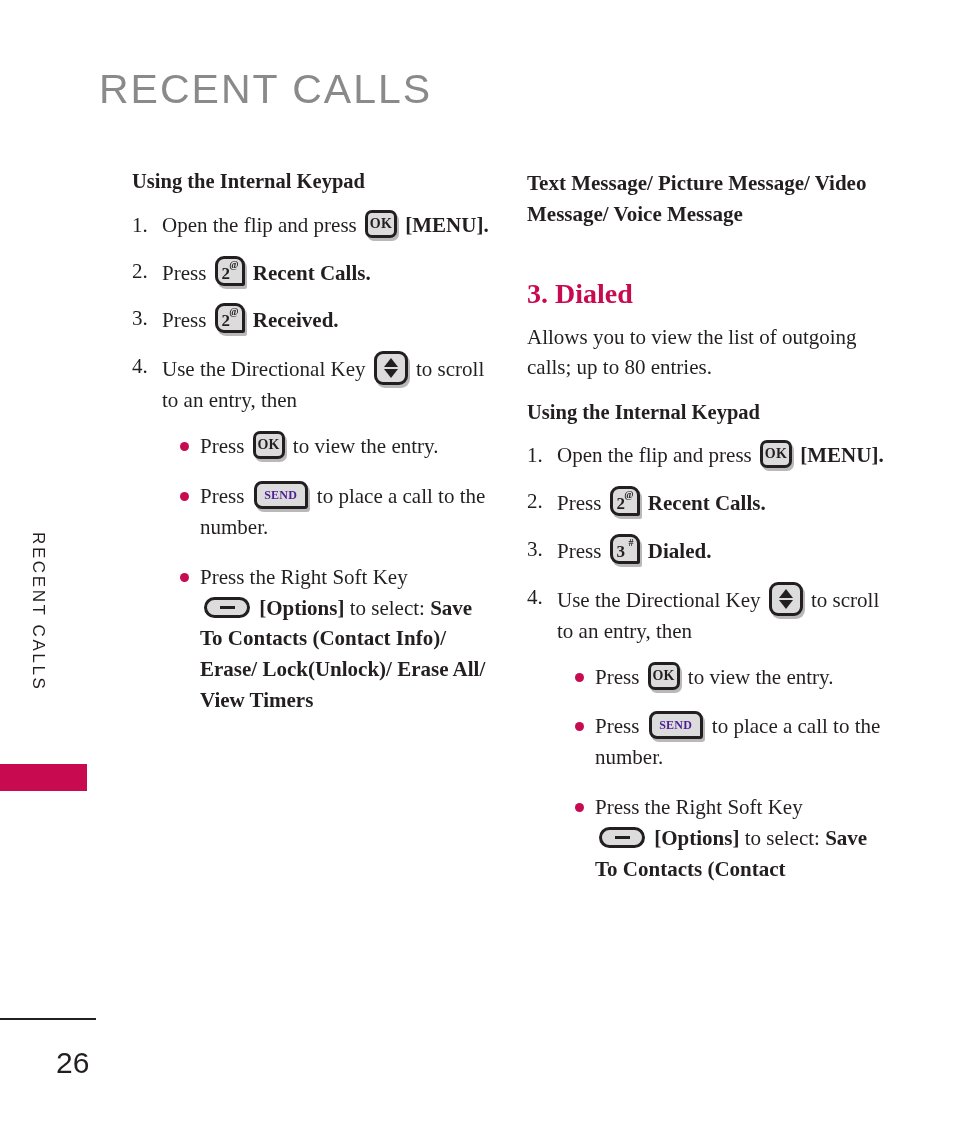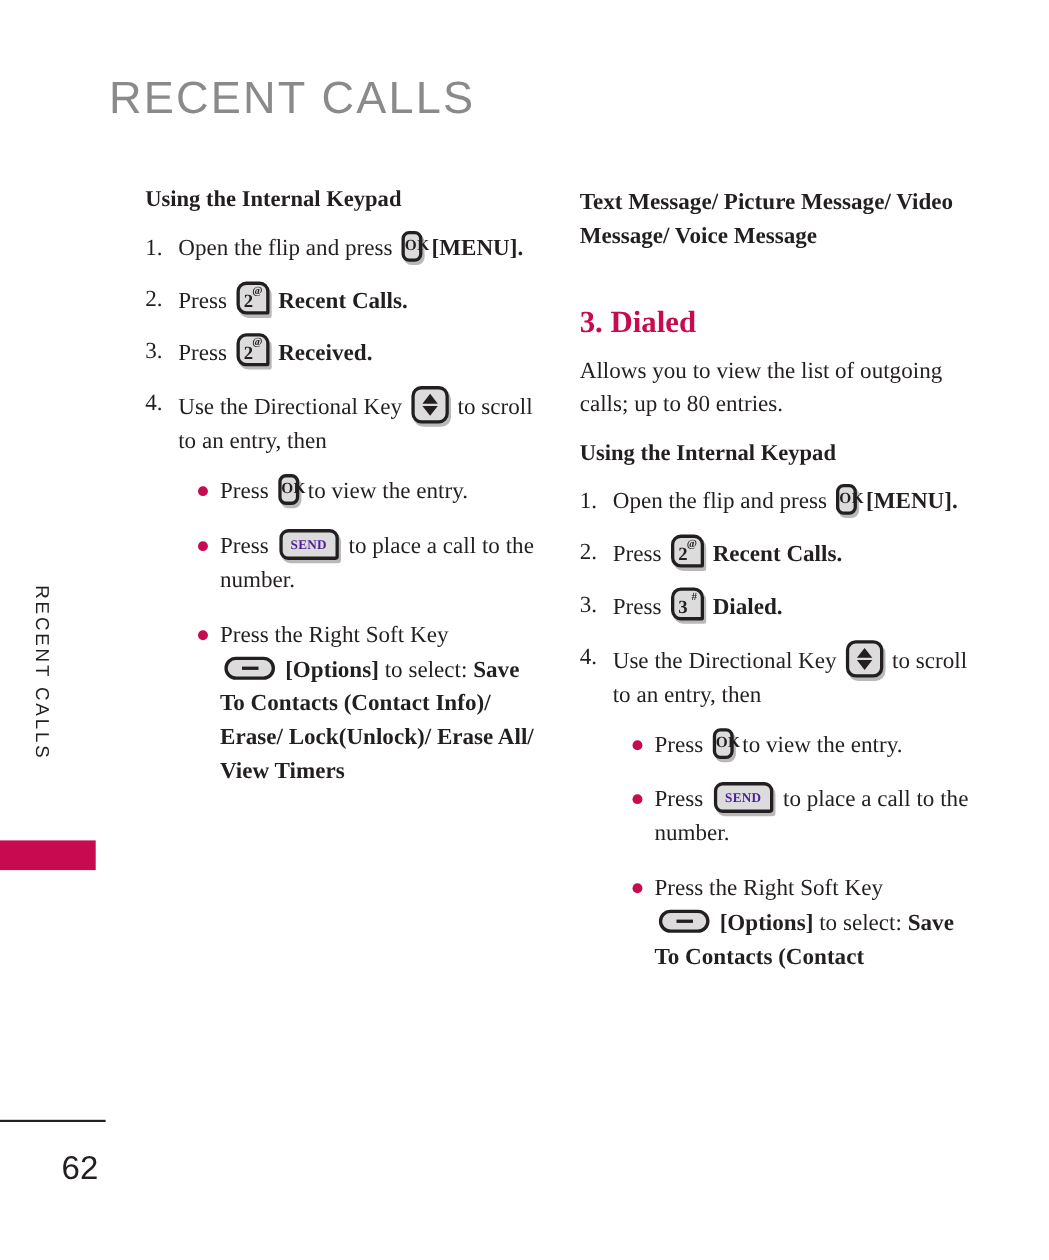--- a/index.html
+++ b/index.html
@@ -143,21 +143,21 @@
 
   
   .key {
     display: inline-block;
     vertical-align: -6px;
     position: relative;
   }
 
   
   .key-ok {
-    width: 19px; height: 28px;
+    width: 32px; height: 28px;
     border: 3px solid #231f20;
     border-radius: 7px;
     background: #dcdcdc;
     box-shadow: 2px 3px 0 0 #b9b9b9;
     margin: 0 3px;
   }
   .key-ok span {
     position: absolute;
     left: 0; right: 0; top: 50%;
     transform: translateY(-50%);
@@ -388,13 +388,13 @@
       <span class="key key-soft"><i></i></span>
       <span class="b">[Options]</span>
       <span>to select:</span>
       <span class="b">Save To Contacts (Contact</span>
     </li>
 
   </ul>
 </div>
 
 <div class="footer-rule"></div>
-<div class="page-number">62</div>
+<div class="page-number">26</div>
 
 </body></html>

